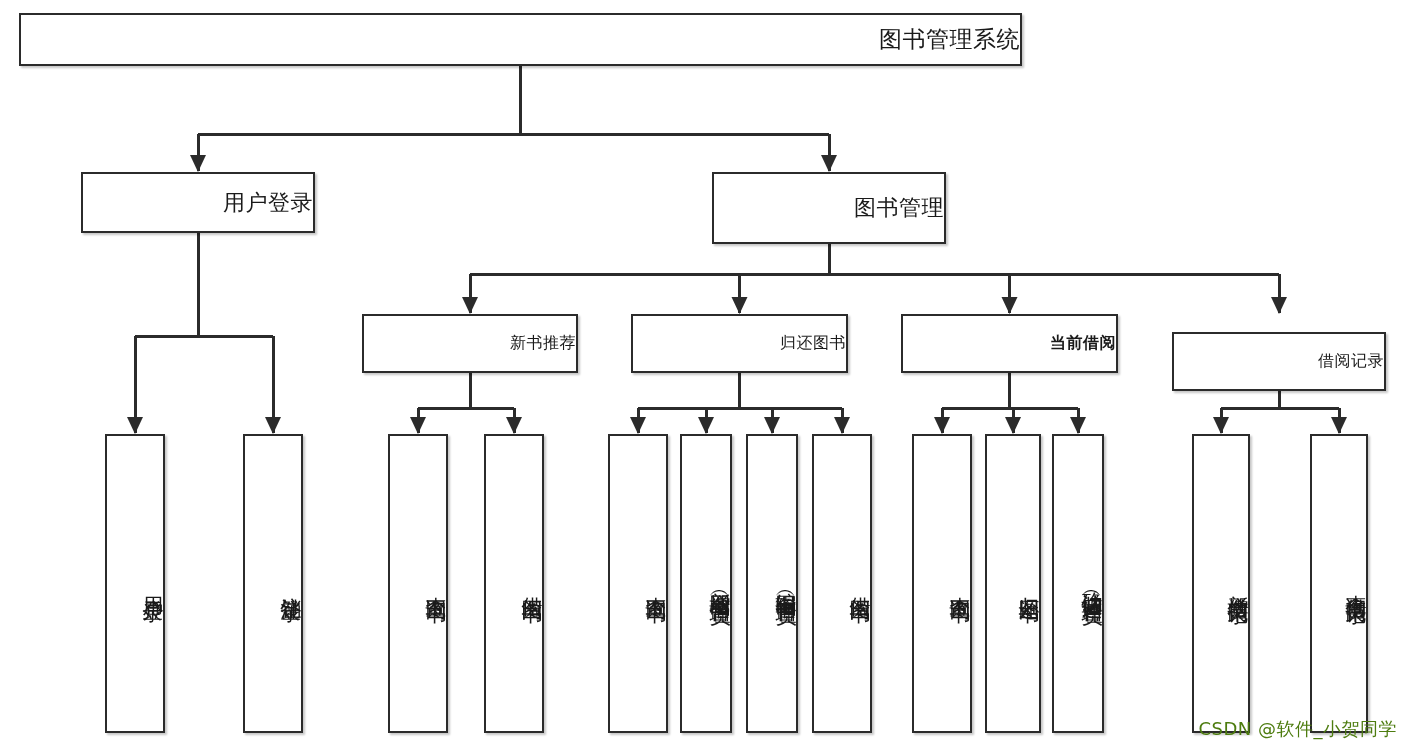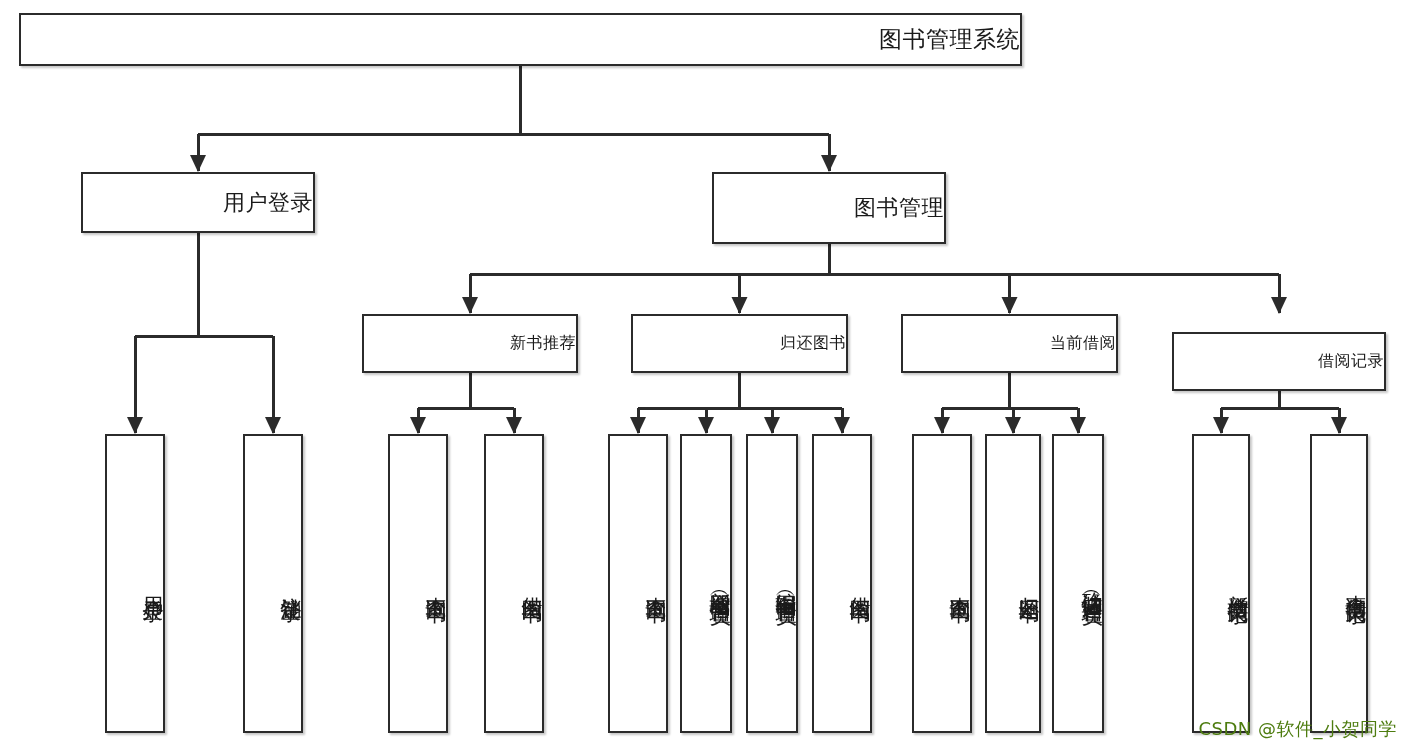--- a/index.html
+++ b/index.html
@@ -139,21 +139,21 @@
       </div>
       <div class="node-box level1" style="left: 712px; top: 172px; width: 234px; height: 72px;">
         <span class="node-label">图书管理</span>
       </div>
       <div class="node-box level2" style="left: 362px; top: 314px; width: 216px; height: 59px;">
         <span class="node-label">新书推荐</span>
       </div>
       <div class="node-box level2" style="left: 631px; top: 314px; width: 217px; height: 59px;">
         <span class="node-label">归还图书</span>
       </div>
-      <div class="node-box level2" style="left: 901px; top: 314px; width: 217px; height: 59px;">
+      <div class="node-box level2" style="left: 901px; top: 314px; width: 217px; height: 59px; font-weight: bold;">
         <span class="node-label">当前借阅</span>
       </div>
       <div class="node-box level2" style="left: 1172px; top: 332px; width: 214px; height: 59px;">
         <span class="node-label">借阅记录</span>
       </div>
       <div class="node-box level3 vertical" style="left: 105px; top: 434px; width: 60px; height: 299px;">
         <span class="node-label">用户登录</span>
       </div>
       <div class="node-box level3 vertical" style="left: 243px; top: 434px; width: 60px; height: 299px;">
         <span class="node-label">注销登录</span>

